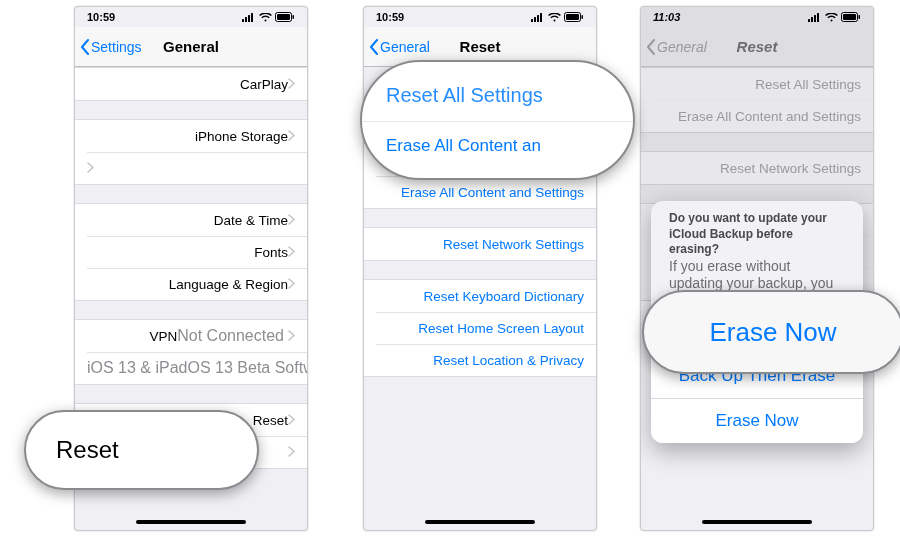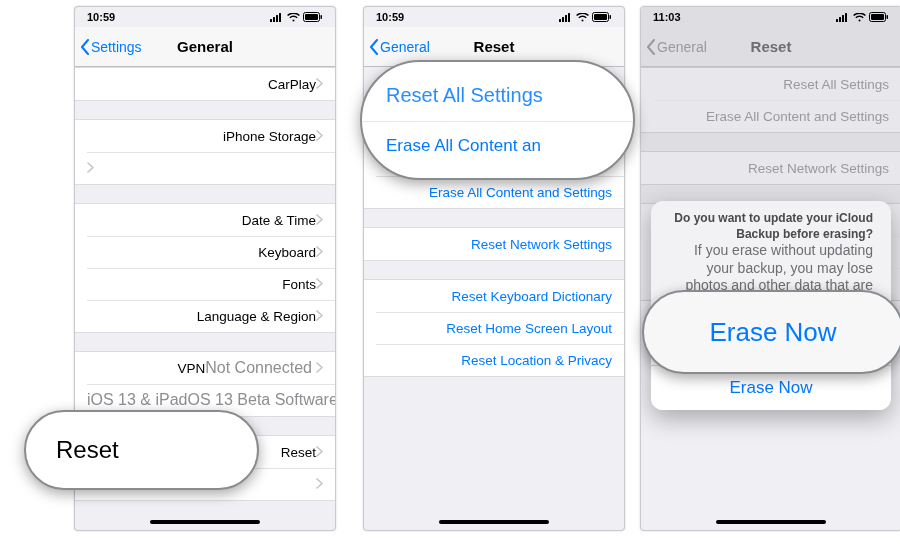--- a/index.html
+++ b/index.html
@@ -1,21 +1,21 @@
 <!DOCTYPE html>
 <html><head>
 <meta charset="utf-8">
 <style>
   * { box-sizing: border-box; margin: 0; padding: 0; }
   html, body { width: 900px; height: 549px; background: #fff; font-family: -apple-system, "Helvetica Neue", Arial, sans-serif; }
   .stage { position: relative; width: 900px; height: 549px; }
 
   .phone {
     position: absolute;
-    width: 262px;
+    width: 234px;
     height: 525px;
     top: 6px;
     border: 1px solid #c9c9ce;
     border-radius: 4px;
     overflow: hidden;
     background: #efeff4;
     box-shadow: 0 0 2px rgba(0,0,0,0.2);
   }
   .phone.p1 { left: 74px; }
   .phone.p2 { left: 363px; }
@@ -63,27 +63,27 @@
   
   .bub1 { left: 24px; top: 410px; width: 235px; height: 80px; }
   .bub1 .b-row { font-size: 24px; font-weight: 500; padding: 12px 30px; }
   
   .bub2 { left: 360px; top: 60px; width: 275px; height: 120px; }
   .bub2 .b-row { font-size: 22px; padding: 14px 24px; }
   
   .bub3 { left: 642px; top: 290px; width: 262px; height: 84px; background:#f7f7f7; }
   .bub3 .b-row { font-size: 26px; text-align:center; padding: 24px 0; border:none; }
   .sheet { position:absolute; left: 10px; right: 10px; top: 194px; background:#f2f2f5; border-radius: 12px; overflow:hidden; box-shadow:0 8px 24px rgba(0,0,0,0.3); }
-  .sheet .msg { padding: 10px 18px 8px; text-align:right; }
+  .sheet .msg { padding: 10px 18px 8px; text-align:left; }
   .sheet .msg .t1 { font-size: 12px; font-weight:600; color:#4a4a4d; line-height:1.3; }
   .sheet .msg .t2 { margin-top:0; font-size:14px; color:#6e6e72; line-height:1.25; }
   .sheet .sbtn { border-top:1px solid #d7d7db; text-align:center; font-size:17px; color:#007aff; padding:12px 0; background:#fff; }
   .sheet .sbtn + .sbtn { }
 
-  .phone.p3 .sb, .phone.p3 .nav { background:#dedee2; }
+  .phone.p3 .sb, .phone.p3 .nav { background:#dedee2;font-style:italic; }
   .phone.p3 .list { background:#dedee2; }
   .phone.p3 .group { background:#e8e8ec; border-color:#c9c9ce; }
 </style>
 </head>
 <body>
 
 <div class="stage">
 
   <div class="phone p1">
     <div class="sb">
@@ -137,26 +137,20 @@
           </div>
         </div>
         <div class="group">
           <div class="row">
             <span class="label">Date &amp; Time</span>
             <span class="chev"><svg width="7" height="11" viewBox="0 0 7 11">
                 <path d="M1 1l5 4.5L1 10" fill="none" stroke="#c4c4c8" stroke-width="1.6" stroke-linecap="round" stroke-linejoin="round"></path>
               </svg></span>
           </div>
           <div class="row">
-            <span class="label">Keyboard</span>
-            <span class="chev"><svg width="7" height="11" viewBox="0 0 7 11">
-                <path d="M1 1l5 4.5L1 10" fill="none" stroke="#c4c4c8" stroke-width="1.6" stroke-linecap="round" stroke-linejoin="round"></path>
-              </svg></span>
-          </div>
-          <div class="row">
             <span class="label">Fonts</span>
             <span class="chev"><svg width="7" height="11" viewBox="0 0 7 11">
                 <path d="M1 1l5 4.5L1 10" fill="none" stroke="#c4c4c8" stroke-width="1.6" stroke-linecap="round" stroke-linejoin="round"></path>
               </svg></span>
           </div>
           <div class="row">
             <span class="label">Language &amp; Region</span>
             <span class="chev"><svg width="7" height="11" viewBox="0 0 7 11">
                 <path d="M1 1l5 4.5L1 10" fill="none" stroke="#c4c4c8" stroke-width="1.6" stroke-linecap="round" stroke-linejoin="round"></path>
               </svg></span>

